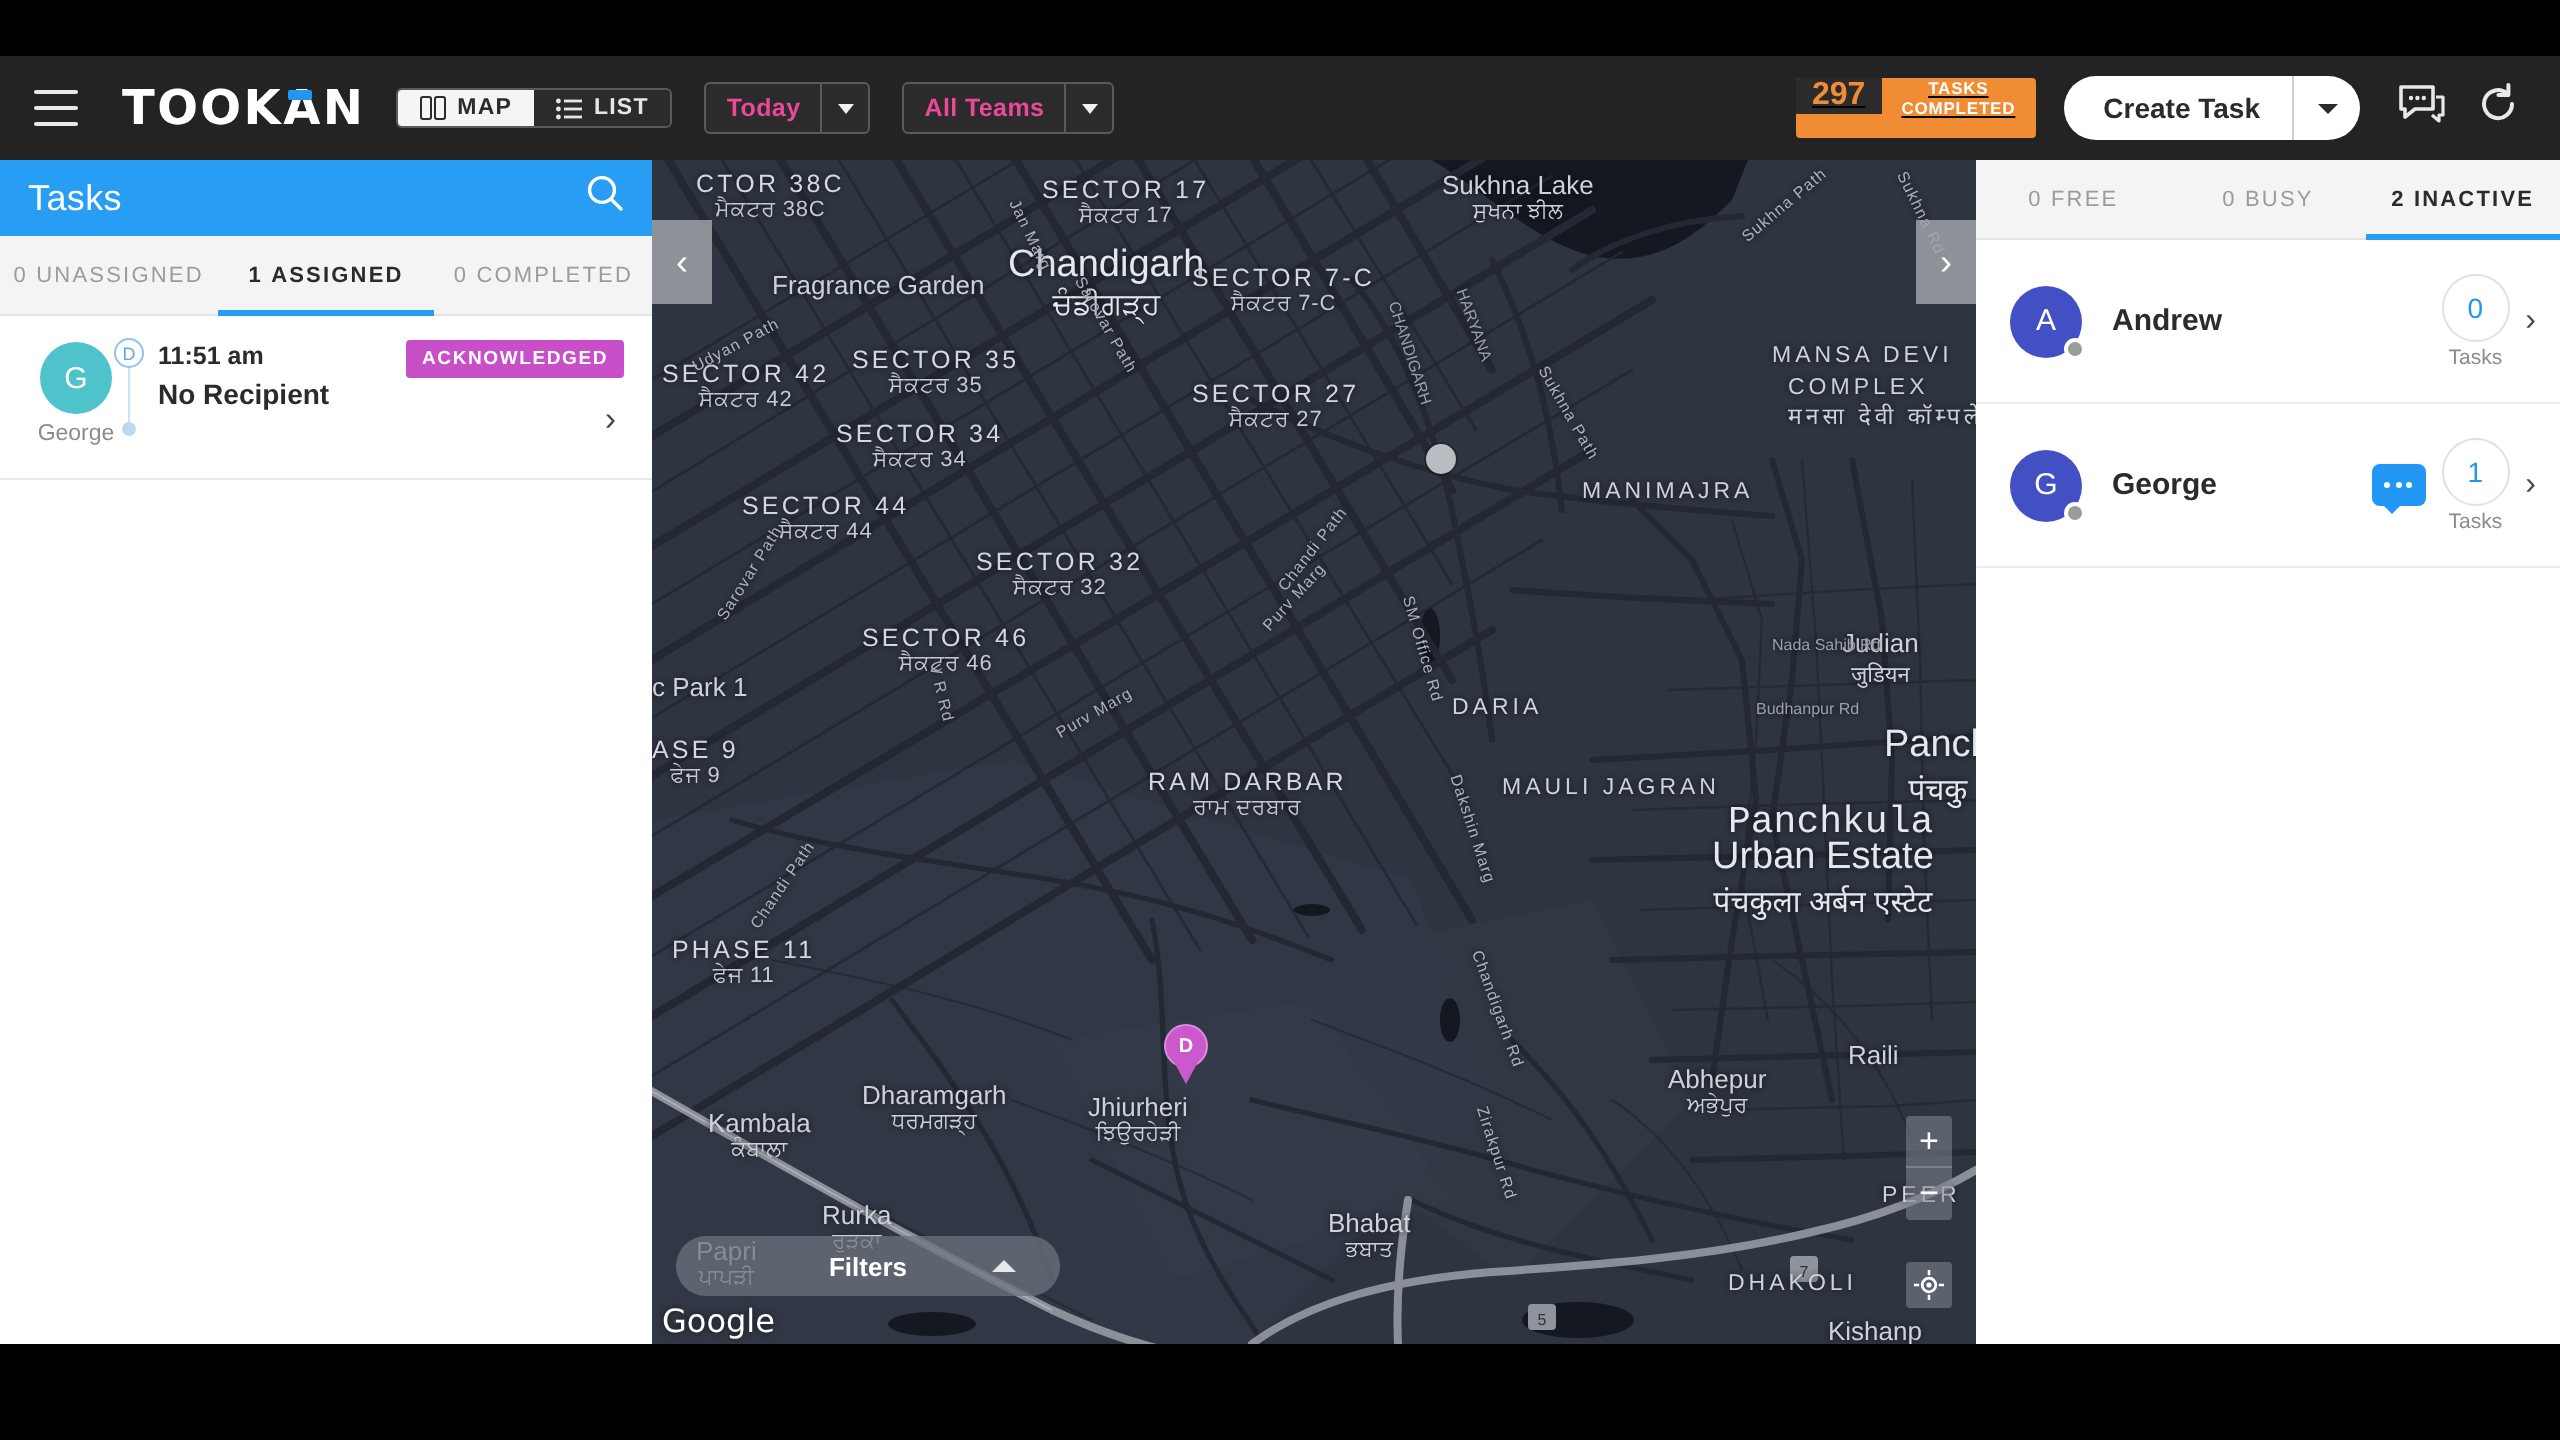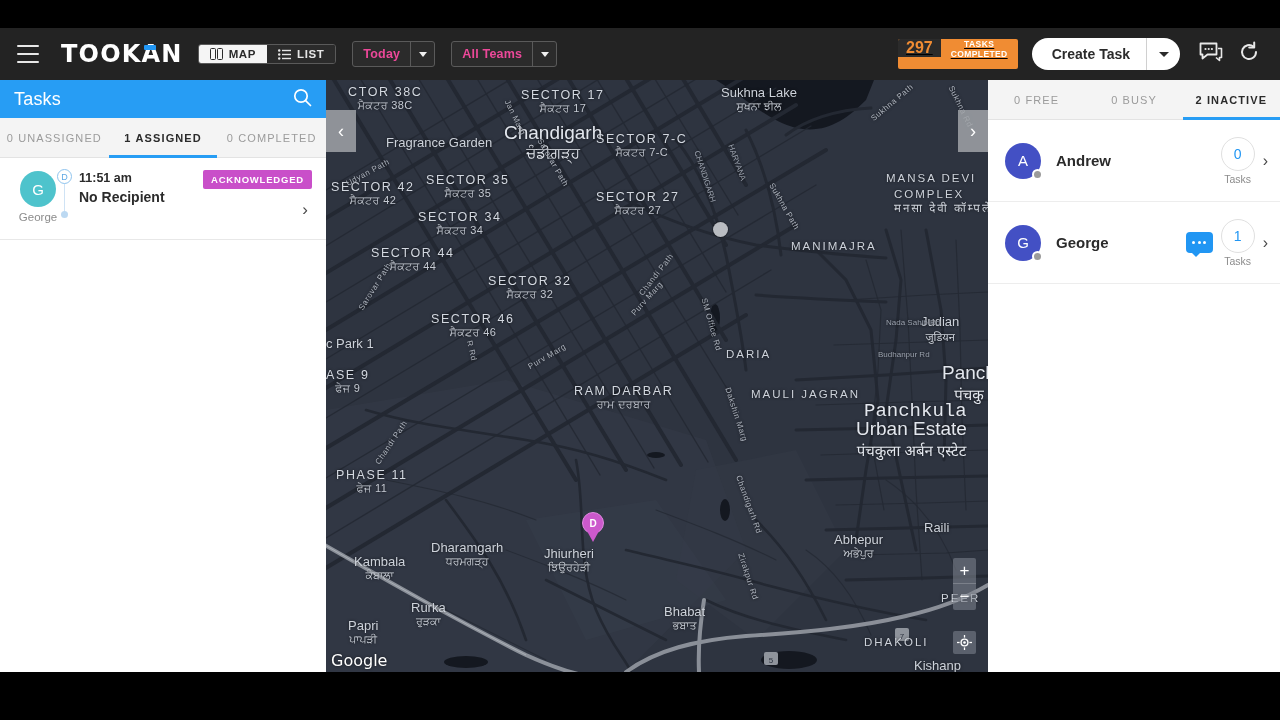--- a/index.html
+++ b/index.html
@@ -657,20 +657,24 @@
       <svg width="15" height="15" viewBox="0 0 15 15">
         <circle cx="7.5" cy="7.5" r="3.4" fill="none" stroke="#fff" stroke-width="1.4"></circle>
         <circle cx="7.5" cy="7.5" r="1.3" fill="#fff"></circle>
         <line x1="7.5" y1="0" x2="7.5" y2="2.6" stroke="#fff" stroke-width="1.3"></line>
         <line x1="7.5" y1="12.4" x2="7.5" y2="15" stroke="#fff" stroke-width="1.3"></line>
         <line x1="0" y1="7.5" x2="2.6" y2="7.5" stroke="#fff" stroke-width="1.3"></line>
         <line x1="12.4" y1="7.5" x2="15" y2="7.5" stroke="#fff" stroke-width="1.3"></line>
       </svg>
     </div>
 
+    <div class="filters-bar">
+      <span>Filters</span>
+      <i class="up-tri"></i>
+    </div>
     <div class="google-wm">Google</div>
   </div>
 
   <div class="right-panel">
     <div class="panel-tabs">
       <div class="ptab">
         <span>0</span>&nbsp;<span>FREE</span>
       </div>
       <div class="ptab">
         <span>0</span>&nbsp;<span>BUSY</span>

